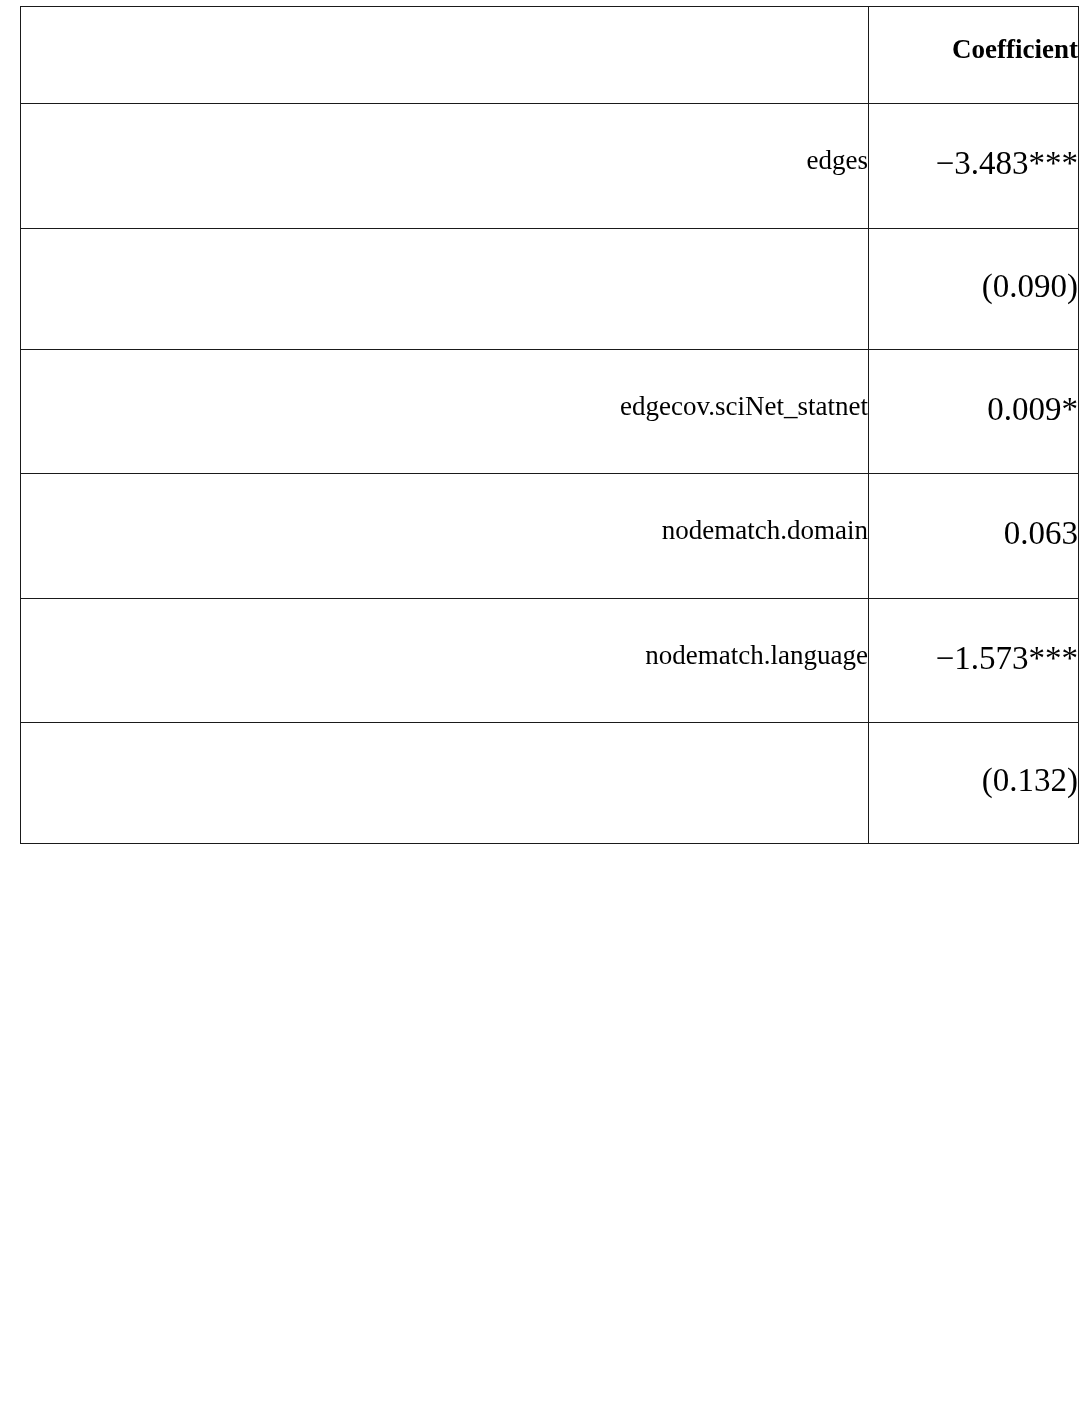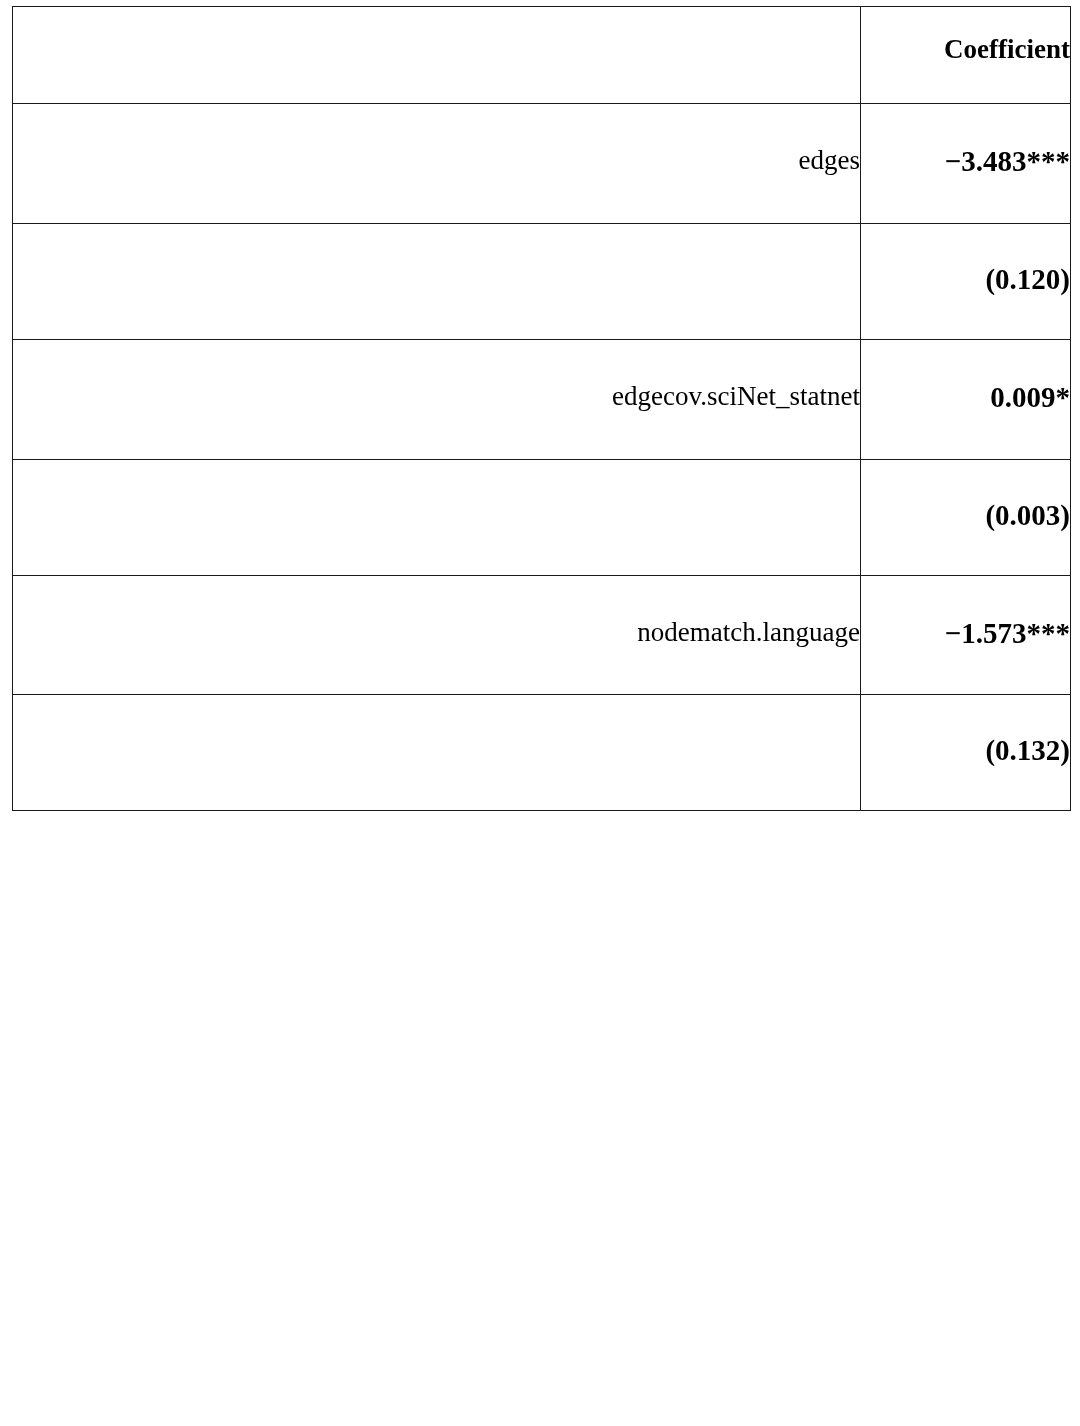--- a/index.html
+++ b/index.html
@@ -16,45 +16,45 @@
   }
   .page {
     width: 1080px;
     height: 1426px;
     box-sizing: border-box;
     position: relative;
   }
   table.reg-table {
     border-collapse: collapse;
     width: 1058px;
-    margin: 6px 0 0 12px;
+    margin: 6px 0 0 20px;
     table-layout: fixed;
   }
   table.reg-table td, table.reg-table th {
     border: 1px solid #1a1a1a;
     padding: 0;
     vertical-align: top;
   }
   col.label-col { width: 848px; }
   col.value-col { width: 210px; }
 
   .cell-label {
     font-size: 27px;
     line-height: 1.2;
     padding: 36px 14px 36px 26px;
     text-align: right;
     font-weight: normal;
     white-space: nowrap;
   }
   .cell-value {
-    font-size: 29px;
+    font-size: 33px;
     line-height: 1.2;
     padding: 36px 22px 36px 14px;
     text-align: right;
-    font-weight: bold;
+    font-weight: normal;
   }
   .cell-value.header {
     font-weight: bold;
     font-size: 27px;
     padding-top: 26px;
     padding-bottom: 38px;
   }
   .row-head .cell-label {
     padding-top: 26px;
     padding-bottom: 38px;
@@ -78,29 +78,29 @@
       <tr class="row-head">
         <th class="cell-label"></th>
         <th class="cell-value header">Coefficient</th>
       </tr>
       <tr class="row-coef">
         <td class="cell-label">edges</td>
         <td class="cell-value">−3.483***</td>
       </tr>
       <tr class="row-se">
         <td class="cell-label"></td>
-        <td class="cell-value">(0.120)</td>
+        <td class="cell-value">(0.090)</td>
       </tr>
       <tr class="row-coef">
         <td class="cell-label">edgecov.sciNet_statnet</td>
         <td class="cell-value">0.009*</td>
       </tr>
-      <tr class="row-se">
-        <td class="cell-label"></td>
-        <td class="cell-value">(0.003)</td>
+      <tr class="row-coef">
+        <td class="cell-label">nodematch.domain</td>
+        <td class="cell-value">0.063</td>
       </tr>
       <tr class="row-coef">
         <td class="cell-label">nodematch.language</td>
         <td class="cell-value">−1.573***</td>
       </tr>
       <tr class="row-se">
         <td class="cell-label"></td>
         <td class="cell-value">(0.132)</td>
       </tr>
     </tbody>

